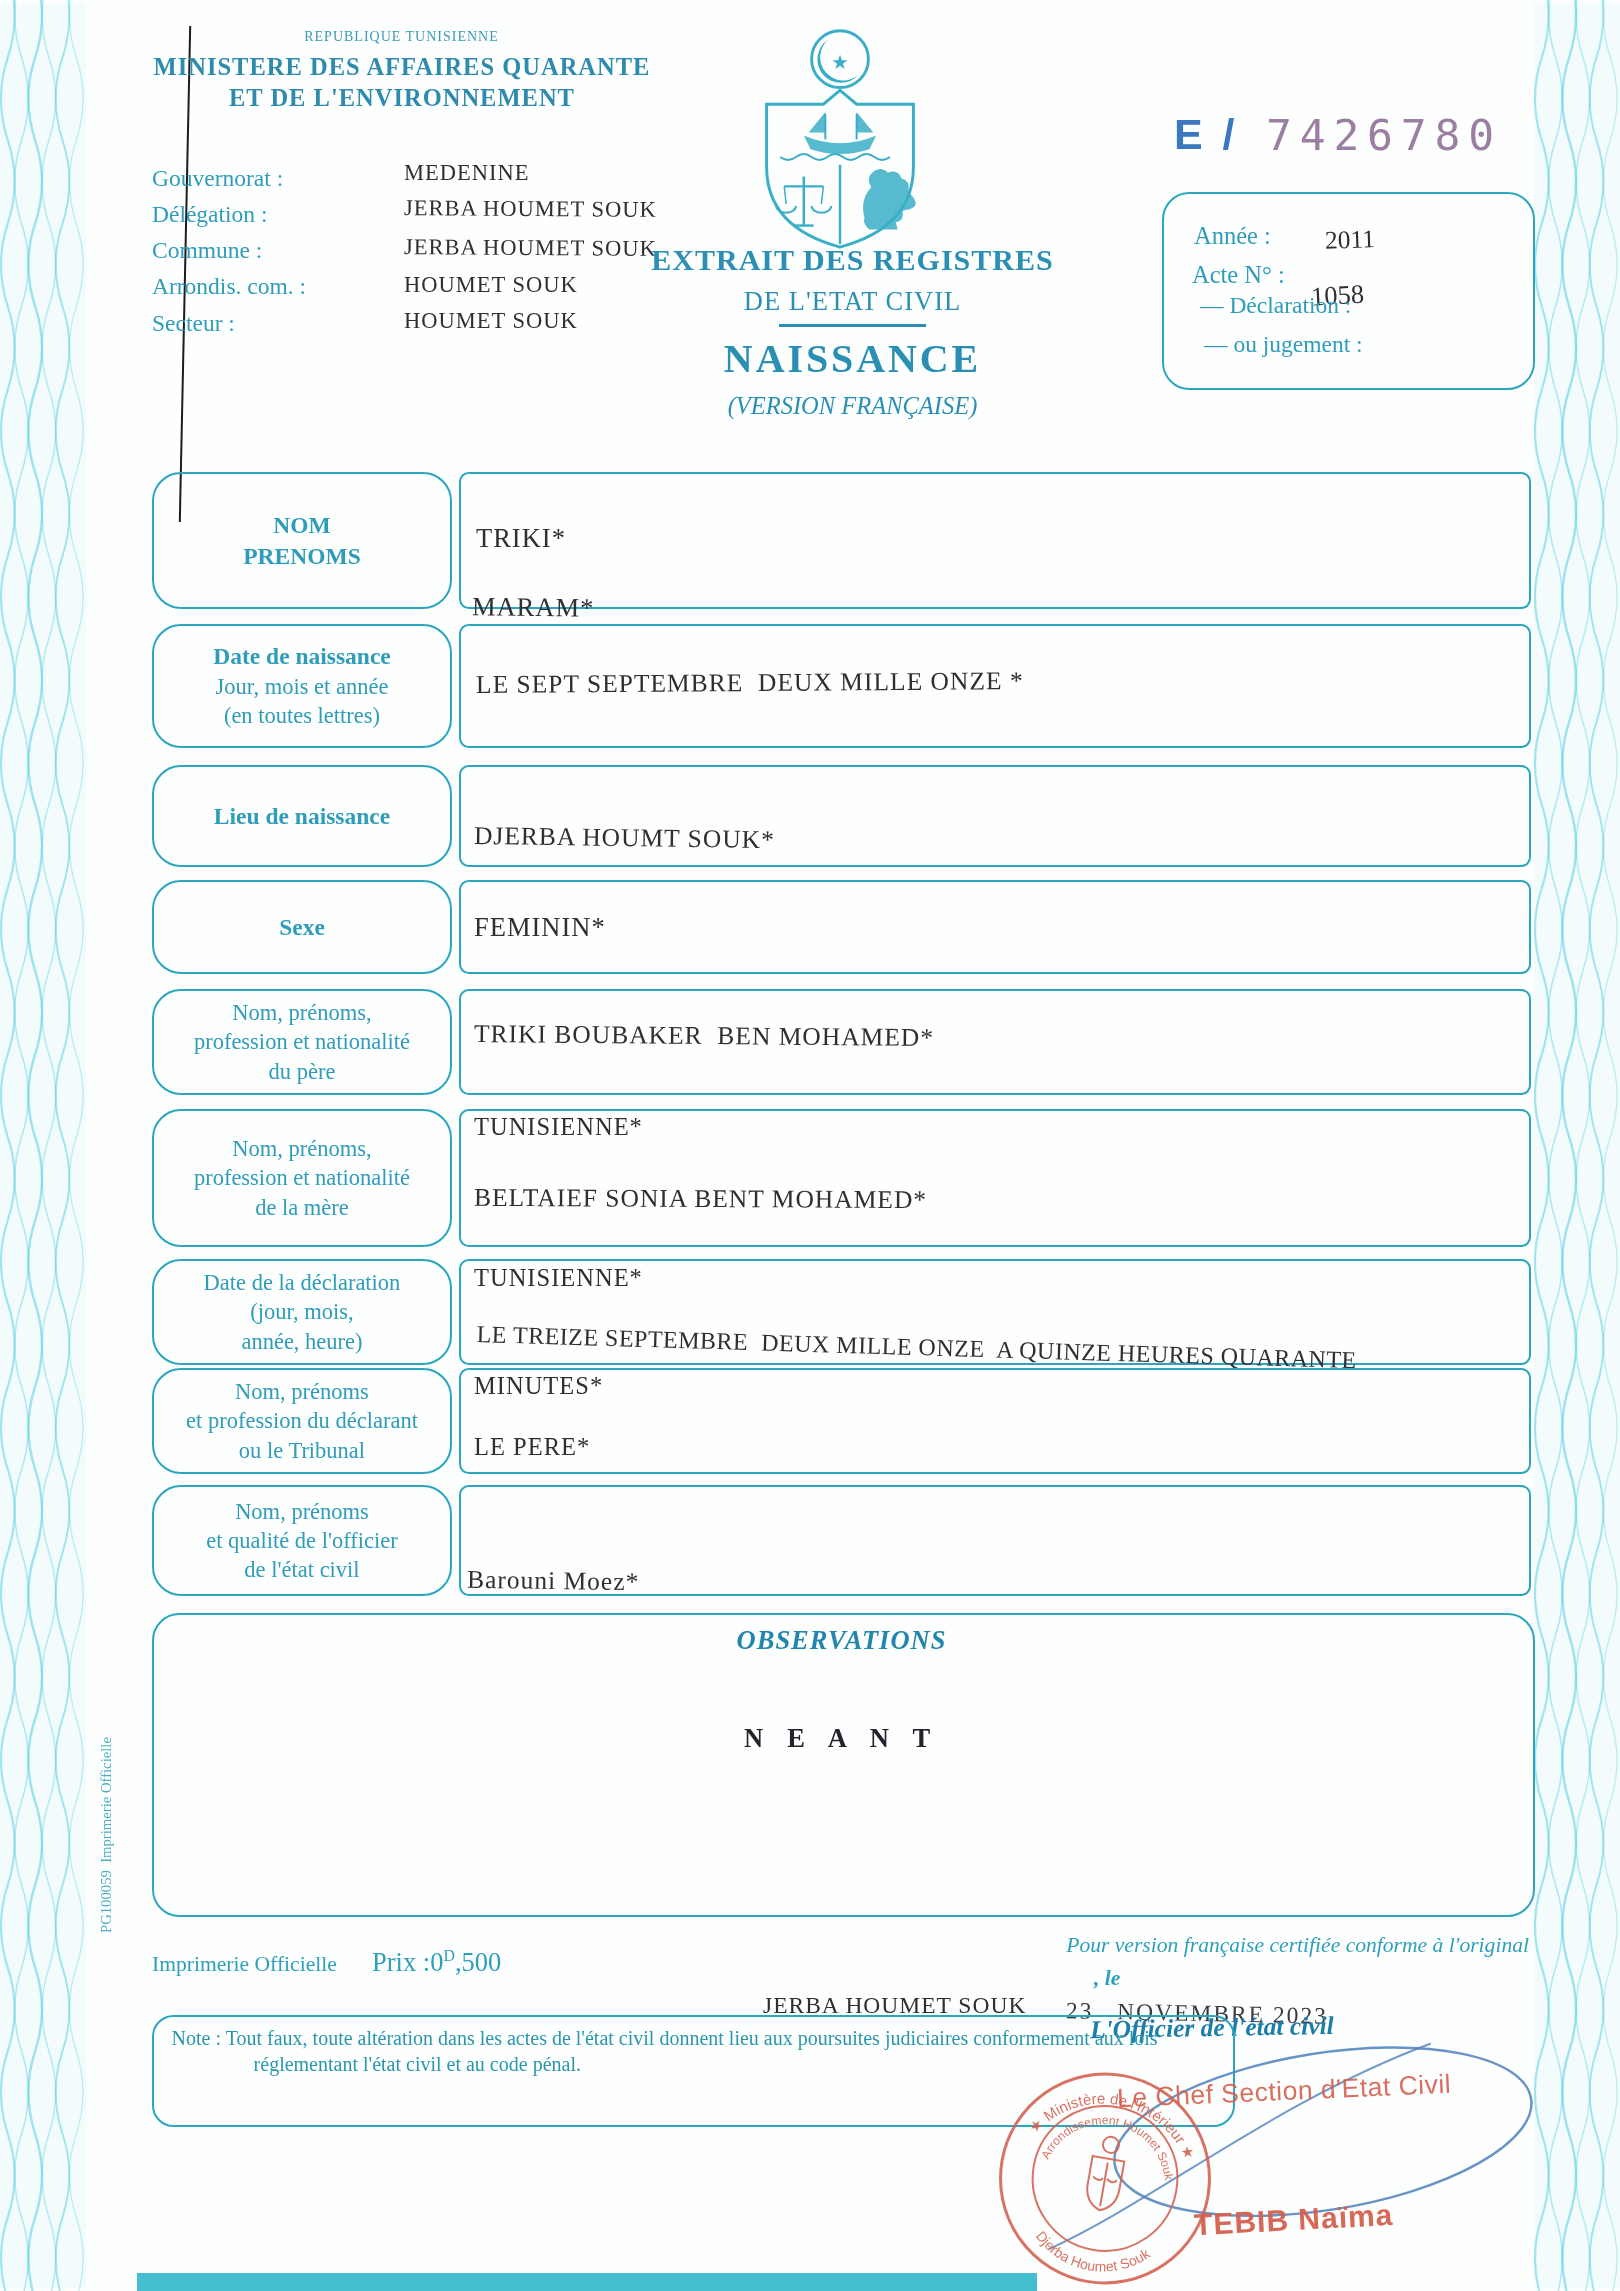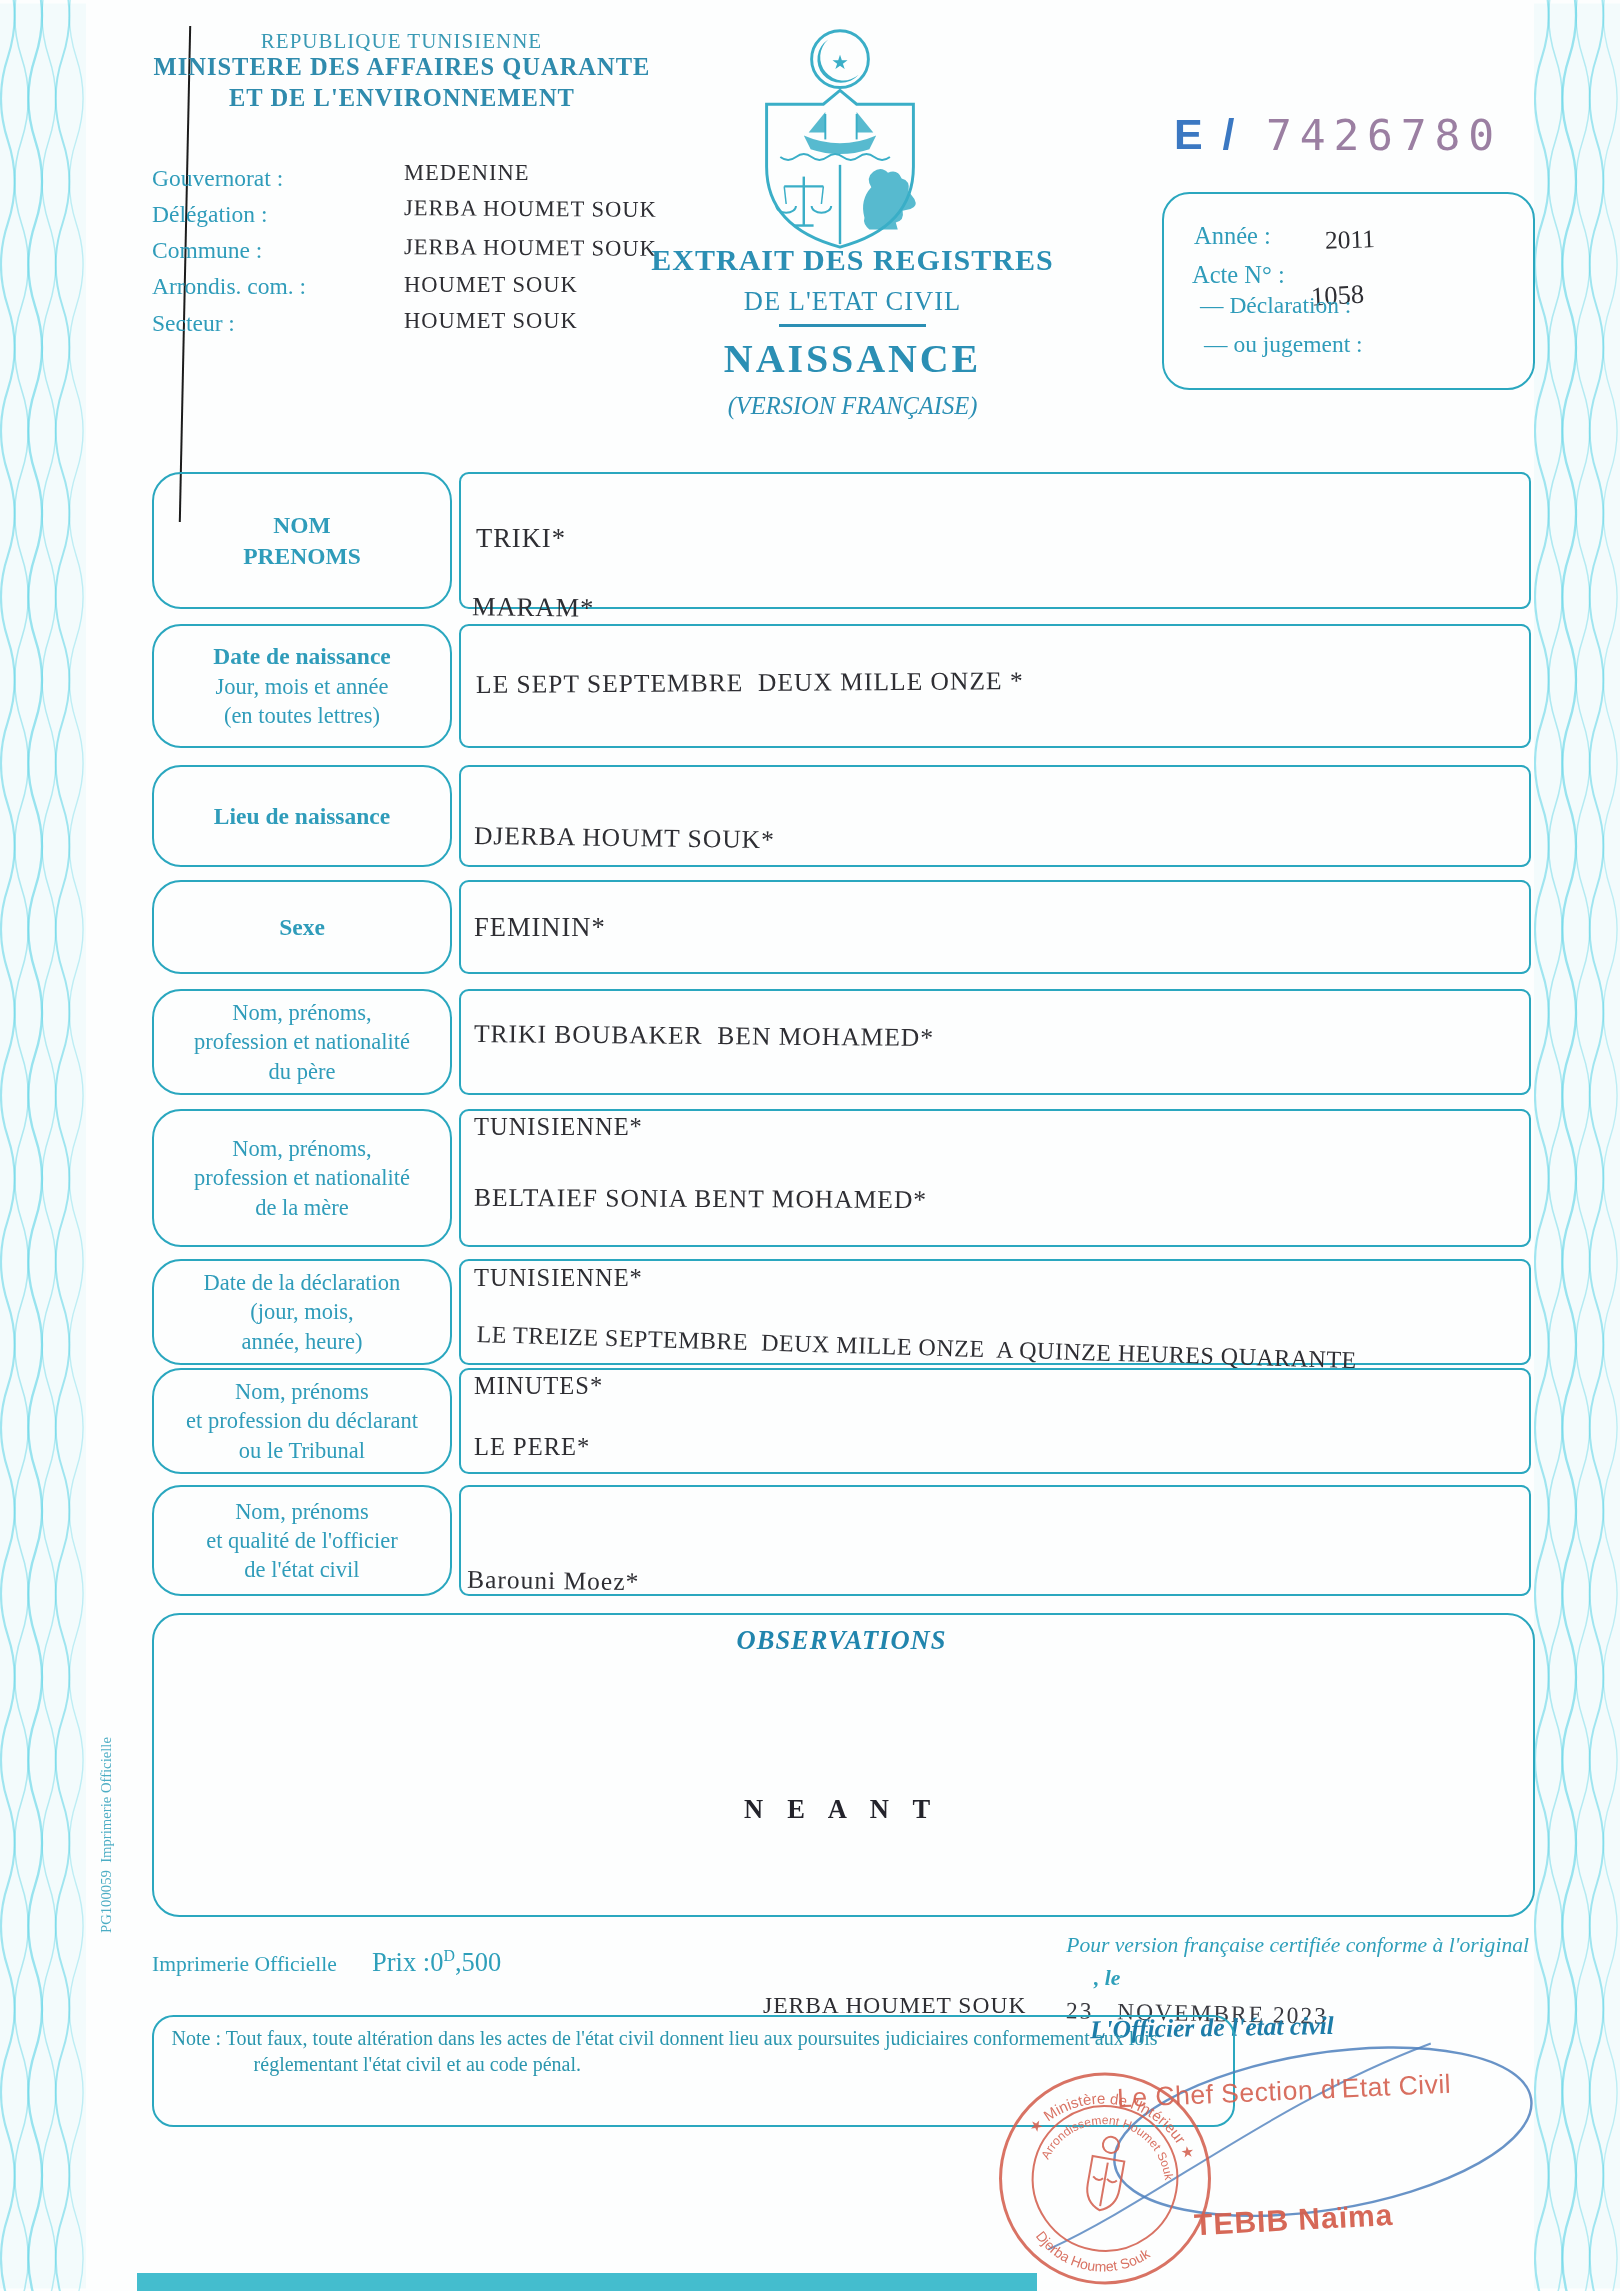--- a/index.html
+++ b/index.html
@@ -1,21 +1,21 @@
 <!DOCTYPE html>
 <html><head>
 <meta charset="utf-8">
 <style>
   html,body{margin:0;padding:0;background:#ffffff;}
   .page{position:relative;width:1620px;height:2292px;background:#fdfefe;
         font-family:"Liberation Serif",serif;overflow:hidden;}
   .abs{position:absolute;}
   .center{text-align:center;}
   
-  .h-country{font-size:21px;letter-spacing:1px;color:#3a9ab5;}
+  .h-country{font-size:14px;letter-spacing:1px;color:#3a9ab5;}
   .h-min{font-size:24.5px;font-weight:bold;letter-spacing:1px;color:#2f8bad;}
   .adm-lbl{font-size:23.5px;color:#2f9cba;white-space:pre;}
   .adm-val{font-size:22.5px;color:#2e2e33;letter-spacing:1px;white-space:pre;}
   .t1{font-size:30px;font-weight:bold;color:#2b8fb4;letter-spacing:1px;}
   .t2{font-size:26.5px;color:#2b8fb4;letter-spacing:1px;}
   .t-main{font-size:40px;font-weight:bold;color:#2b8fb4;letter-spacing:2.9px;}
   .t-sub{font-size:24.5px;font-style:italic;color:#2b8fb4;}
   .serial-pre{font-size:43px;font-weight:bold;color:#3b78c2;letter-spacing:3.9px;font-family:"Liberation Sans",sans-serif;}
   .serial-num{font-size:43px;color:#8a6a92;letter-spacing:7.8px;font-family:"DejaVu Sans Mono",monospace;opacity:.85;}
   
@@ -204,21 +204,21 @@
     <span class="row-title"></span>
     <span class="row-sub">Nom, prénoms
 et qualité de l'officier
 de l'état civil</span>
   </div>
   <div class="abs val-box" style="left:459px;top:1485px;width:1072px;height:111px;"></div>
   <div class="val-text" style="left:467px;top:1566px;transform:rotate(0.8deg);">Barouni Moez*</div>
 
   <div class="abs" style="left:152px;top:1613px;width:1379px;height:300px;border:2.5px solid #2aa7bf;border-radius:27.4px;"></div>
   <div class="abs center obs-title" style="left:152px;top:1625px;width:1379px;">OBSERVATIONS</div>
-  <div class="abs center obs-content" style="left:152px;top:1794px;width:1379px;">N E A N T</div>
+  <div class="abs center obs-content" style="left:152px;top:1723px;width:1379px;">N E A N T</div>
 
   <div class="abs f-imp" style="left:152px;top:1952px;">Imprimerie Officielle</div>
   <div class="abs f-prix" style="left:372px;top:1947px;">
     <span>Prix :0</span><sup>D</sup><span>,500</span>
   </div>
 
   <div class="abs f-cert" style="left:975px;top:1933px;width:554px;text-align:right;">Pour version française certifiée conforme à l'original</div>
   <div class="abs f-cert" style="left:1094px;top:1966px;width:98px;text-align:left;font-weight:bold;">, le</div>
   <div class="abs f-place" style="left:763px;top:1992px;">JERBA HOUMET SOUK</div>
   <div class="abs f-date" style="left:1066px;top:2000px;transform:rotate(1.2deg);">23   NOVEMBRE 2023</div>

